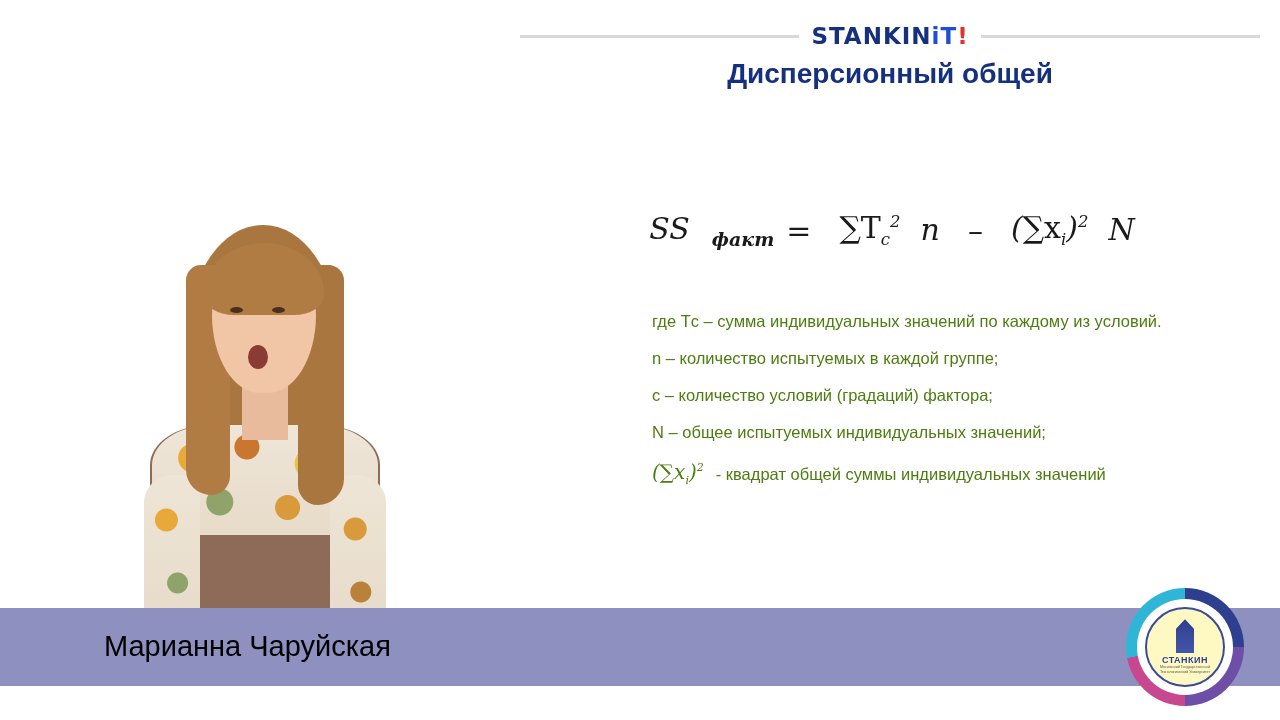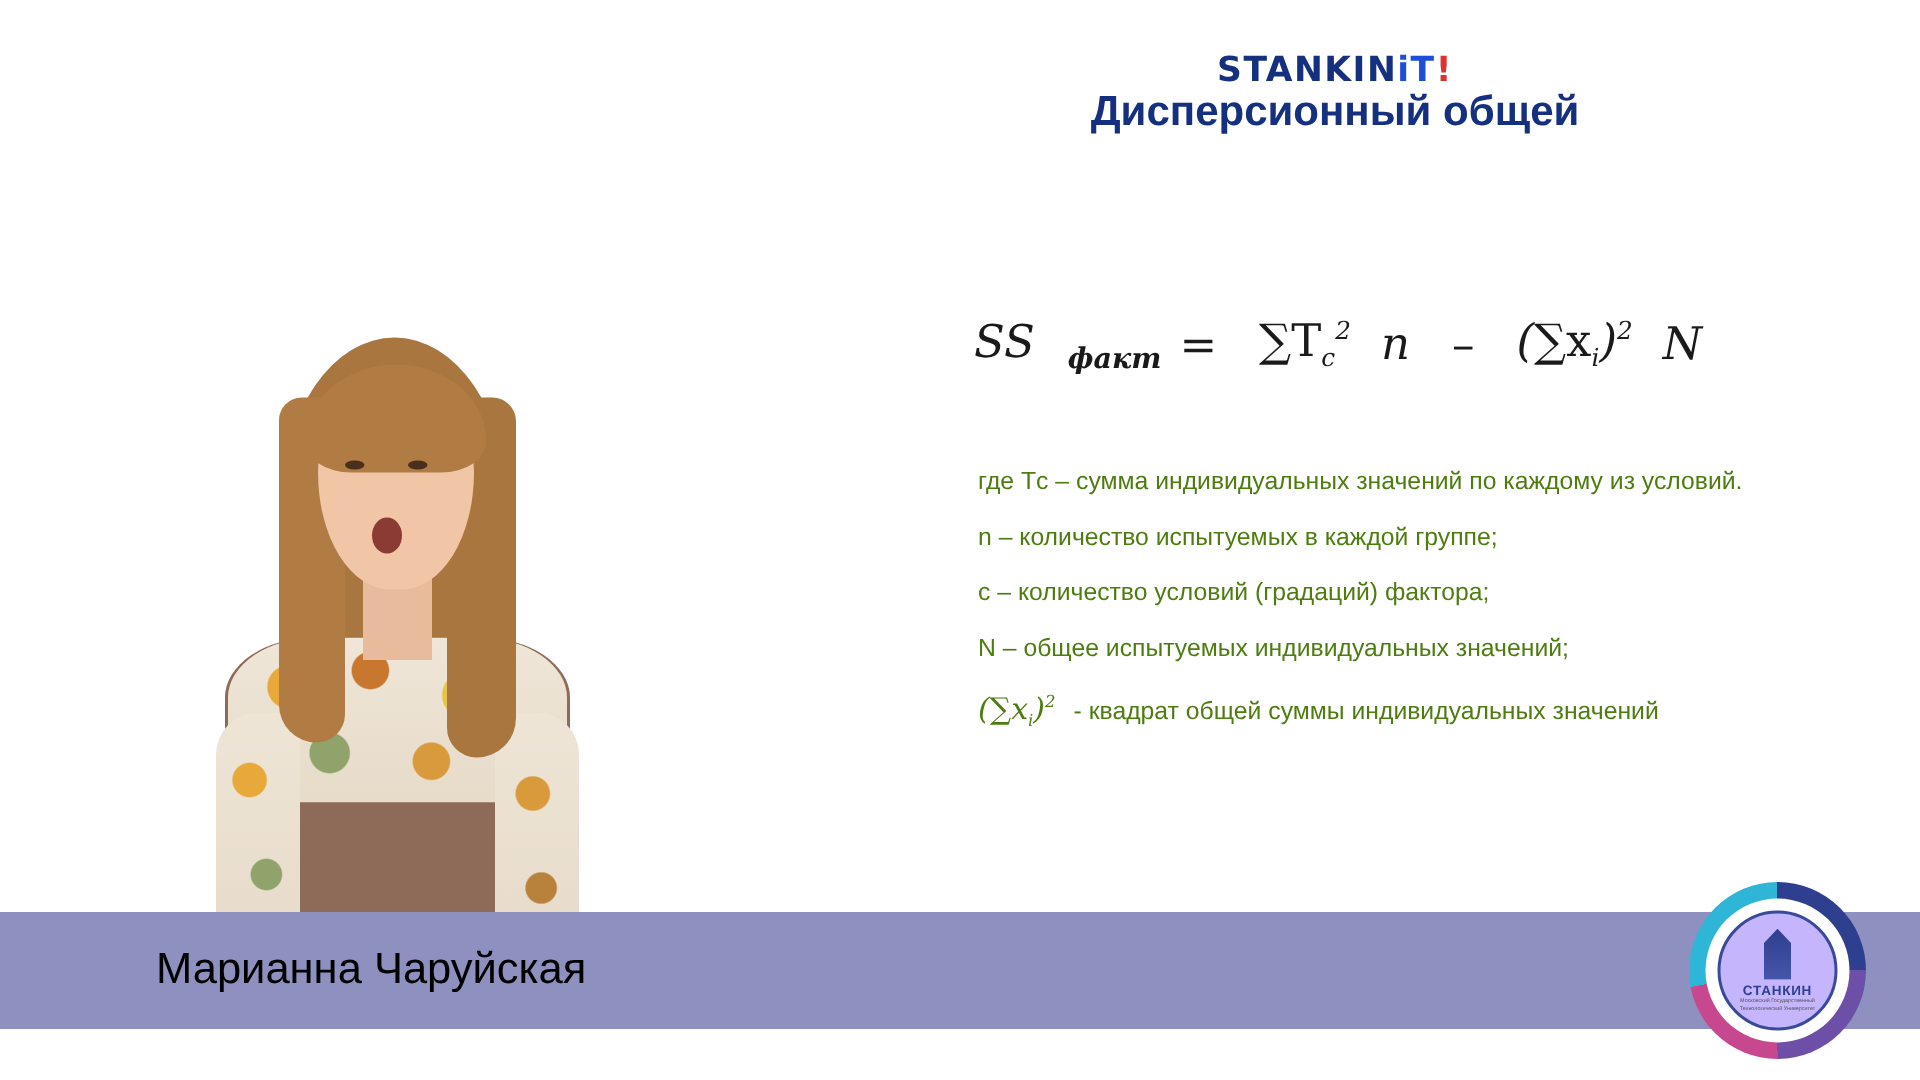--- a/index.html
+++ b/index.html
@@ -24,21 +24,20 @@
   }
   .brand-row {
     position: absolute;
     top: 22px;
     left: 520px;
     width: 740px;
     height: 28px;
     display: flex;
     align-items: center;
     gap: 12px;
-    flex-direction: column;
   }
   .brand-rule {
     flex: 1 1 auto;
     height: 3px;
     background: #d9d9d9;
   }
   .brand-logo {
     font-family: "DejaVu Sans", sans-serif;
     font-weight: bold;
     font-size: 23px;
@@ -311,21 +310,21 @@
   .seal .ring-inner {
     position: absolute;
     inset: 11px;
     border-radius: 50%;
     background: #ffffff;
   }
   .seal .core {
     position: absolute;
     inset: 19px;
     border-radius: 50%;
-    background: #c4b5fd;
+    background: #fef9c3;
     border: 2px solid #3a4a9a;
     display: flex;
     flex-direction: column;
     align-items: center;
     justify-content: center;
     overflow: hidden;
   }
   .seal .tower {
     width: 30px;
     height: 34px;

